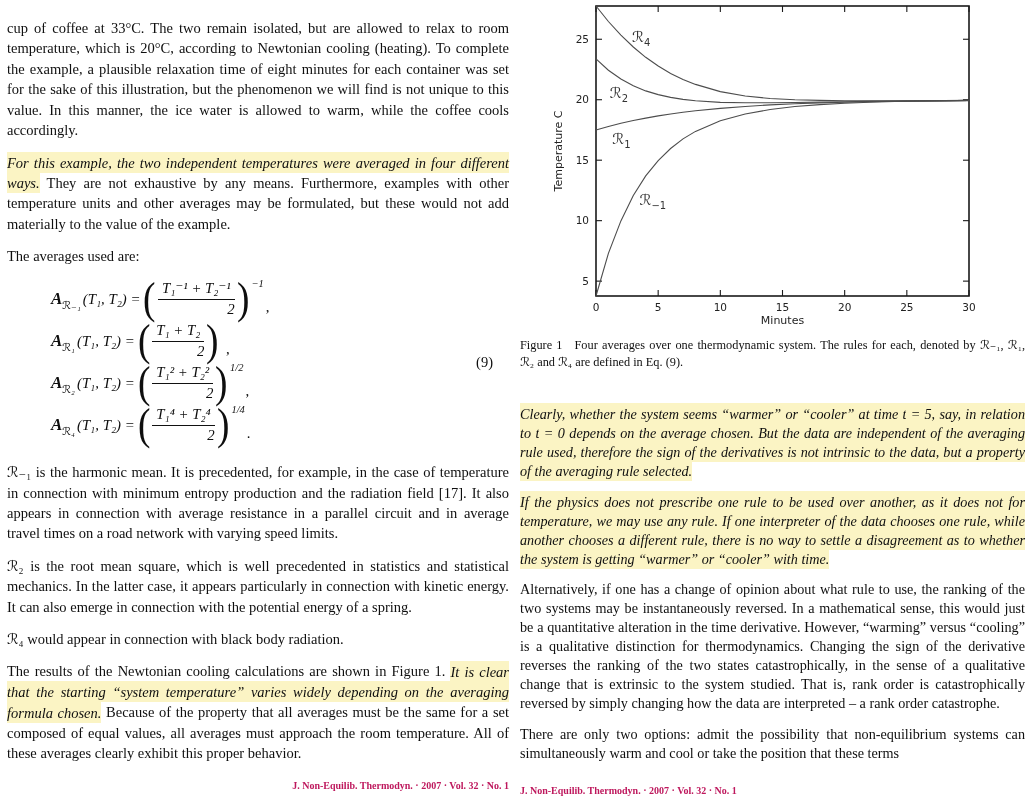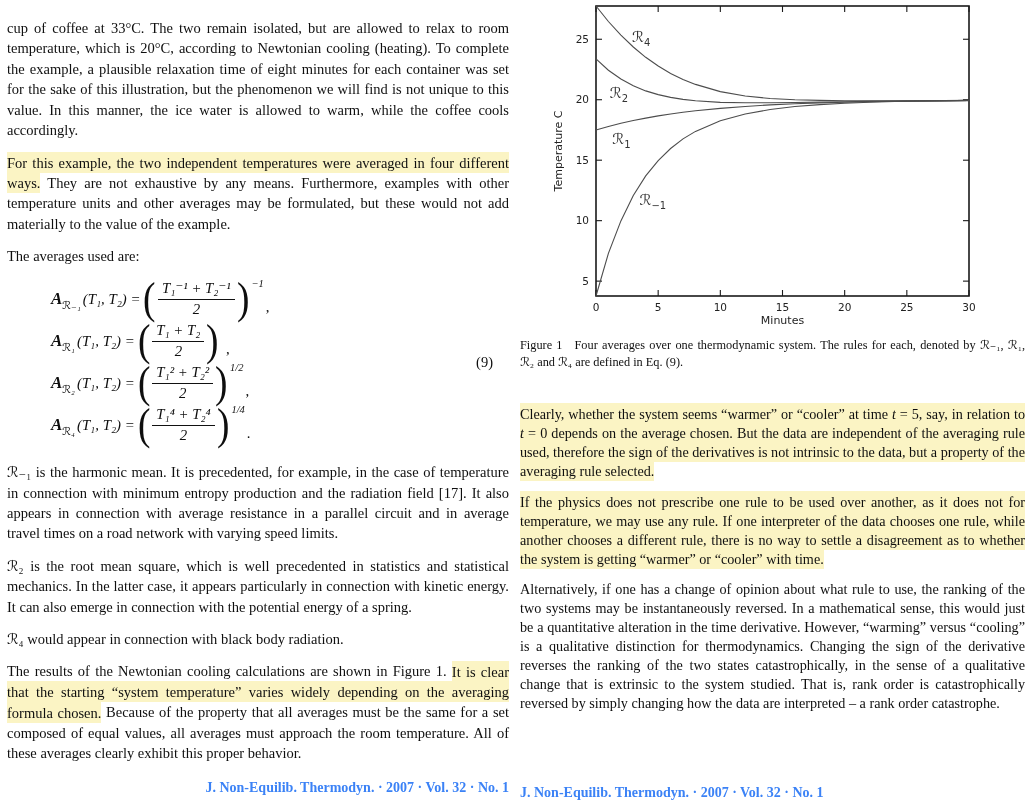--- a/index.html
+++ b/index.html
@@ -6,50 +6,50 @@
   body{
     width:1029px;height:800px;position:relative;overflow:hidden;
     background:#ffffff;
     font-family:"Liberation Serif","DejaVu Serif","DejaVu Sans",serif;
     color:#0f0f0f;
   }
   .col-left{position:absolute;left:7px;top:6px;width:502px;}
   .col-right{position:absolute;left:520px;top:0;width:505px;height:800px;}
   p.body{margin:12px 0 8px 0;text-align:justify;font-size:14.5px;line-height:20.4px;color:#0f0f0f;}
   .col-right p.body{font-size:14.2px;line-height:19px;margin-bottom:8px;}
-  .hl{background:#fbf4c4;padding:2.5px 0;box-decoration-break:clone;-webkit-box-decoration-break:clone;}
+  .hl{background:#fbf4c4;padding:2.5px 0;box-decoration-break:clone;font-style:italic;-webkit-box-decoration-break:clone;}
   .it{font-style:italic;}
 
   
   .eq-block{position:relative;margin:4px 0 8px 0;padding:2px 0;}
   .eq-row{display:flex;align-items:center;margin:4px 0 4px 44px;
     font-style:italic;font-size:14.8px;color:#0e0e0e;}
   .cal{font-size:17px;font-weight:600;font-style:italic;letter-spacing:-1px;}
   .eq-rsub{font-size:11px;display:inline-block;transform:translateY(5px);margin:0 1px;}
   .eq-args{margin:0 2px 0 1px;}
   .bigp{font-size:44px;font-weight:300;font-style:normal;line-height:0;transform:scaleX(.85);color:#0e0e0e;}
-  .frac{display:inline-flex;flex-direction:column;align-items:center;line-height:1.18;margin:0 1px;}
+  .frac{display:inline-flex;flex-direction:column;align-items:flex-end;line-height:1.18;margin:0 1px;}
   .fnum{border-bottom:1.3px solid #111;padding:0 4px 1px;}
   .fden{padding-top:1px;}
   .eq-exp{font-size:10.5px;display:inline-block;transform:translateY(-16px);margin-left:1px;min-width:3px;}
   .eq-punct{font-style:normal;display:inline-block;transform:translateY(8px);margin-left:2px;}
   .eq-number{position:absolute;right:16px;top:50%;transform:translateY(-50%);font-size:14.5px;}
 
   
   .fig{position:absolute;left:0;top:2px;width:505px;height:322px;}
   .ticklab{font-family:"DejaVu Sans","Liberation Sans",sans-serif;font-size:10.5px;fill:#222;}
   .axlab{font-family:"DejaVu Sans","Liberation Sans",sans-serif;font-size:11px;fill:#222;}
   .curvelab{font-family:"DejaVu Sans",sans-serif;font-size:15px;fill:#333;}
   .curvelab-sub{font-size:10px;}
   .caption{position:absolute;left:0;top:325px;width:505px;text-align:justify;
     font-size:12.3px;line-height:16.5px;color:#0f0f0f;}
   .caption .cap-label{font-weight:normal;margin-right:12px;}
   .rc-text{position:absolute;left:0;top:392px;width:505px;}
 
-  .footer{position:absolute;font-weight:bold;font-size:14px;color:#3b82f6;}
+  .footer{position:absolute;font-weight:bold;font-size:10px;color:#be185d;}
   .footer-left{left:7px;top:780px;width:502px;text-align:right;}
   .footer-right{left:520px;top:785px;width:505px;text-align:left;}
 </style>
 </head>
 <body>
 
 <div class="col-left">
   <p class="body">cup of coffee at 33°C. The two remain isolated, but are allowed to relax to room temperature, which is 20°C, according to Newtonian cooling (heating). To complete the example, a plausible relaxation time of eight minutes for each container was set for the sake of this illustration, but the phenomenon we will find is not unique to this value. In this manner, the ice water is allowed to warm, while the coffee cools accordingly.</p>
   <p class="body"><span class="hl">For this example, the two independent temperatures were averaged in four different ways.</span><span> They are not exhaustive by any means. Furthermore, examples with other temperature units and other averages may be formulated, but these would not add materially to the value of the example.</span></p>
   <p class="body">The averages used are:</p>
@@ -162,17 +162,18 @@
     </svg>
 
   <p class="caption">
     <span class="cap-label">Figure 1</span><span>Four averages over one thermodynamic system. The rules for each, denoted by ℛ₋₁, ℛ₁, ℛ₂ and ℛ₄ are defined in Eq. (9).</span>
   </p>
 
   <div class="rc-text">
     <p class="body"><span class="hl">Clearly, whether the system seems “warmer” or “cooler” at time </span><span class="hl it">t</span><span class="hl"> = 5, say, in relation to </span><span class="hl it">t</span><span class="hl"> = 0 depends on the average chosen. But the data are independent of the averaging rule used, therefore the sign of the derivatives is not intrinsic to the data, but a property of the averaging rule selected.</span></p>
     <p class="body"><span class="hl">If the physics does not prescribe one rule to be used over another, as it does not for temperature, we may use any rule. If one interpreter of the data chooses one rule, while another chooses a different rule, there is no way to settle a disagreement as to whether the system is getting “warmer” or “cooler” with time.</span></p>
     <p class="body">Alternatively, if one has a change of opinion about what rule to use, the ranking of the two systems may be instantaneously reversed. In a mathematical sense, this would just be a quantitative alteration in the time derivative. However, “warming” versus “cooling” is a qualitative distinction for thermodynamics. Changing the sign of the derivative reverses the ranking of the two states catastrophically, in the sense of a qualitative change that is extrinsic to the system studied. That is, rank order is catastrophically reversed by simply changing how the data are interpreted – a rank order catastrophe.</p>
+    <p class="body">There are only two options: admit the possibility that non-equilibrium systems can simultaneously warm and cool or take the position that these terms</p>
   </div>
 </div>
 
 <div class="footer footer-left">J. Non-Equilib. Thermodyn. · 2007 · Vol. 32 · No. 1</div>
 <div class="footer footer-right">J. Non-Equilib. Thermodyn. · 2007 · Vol. 32 · No. 1</div>
 
 </body></html>

